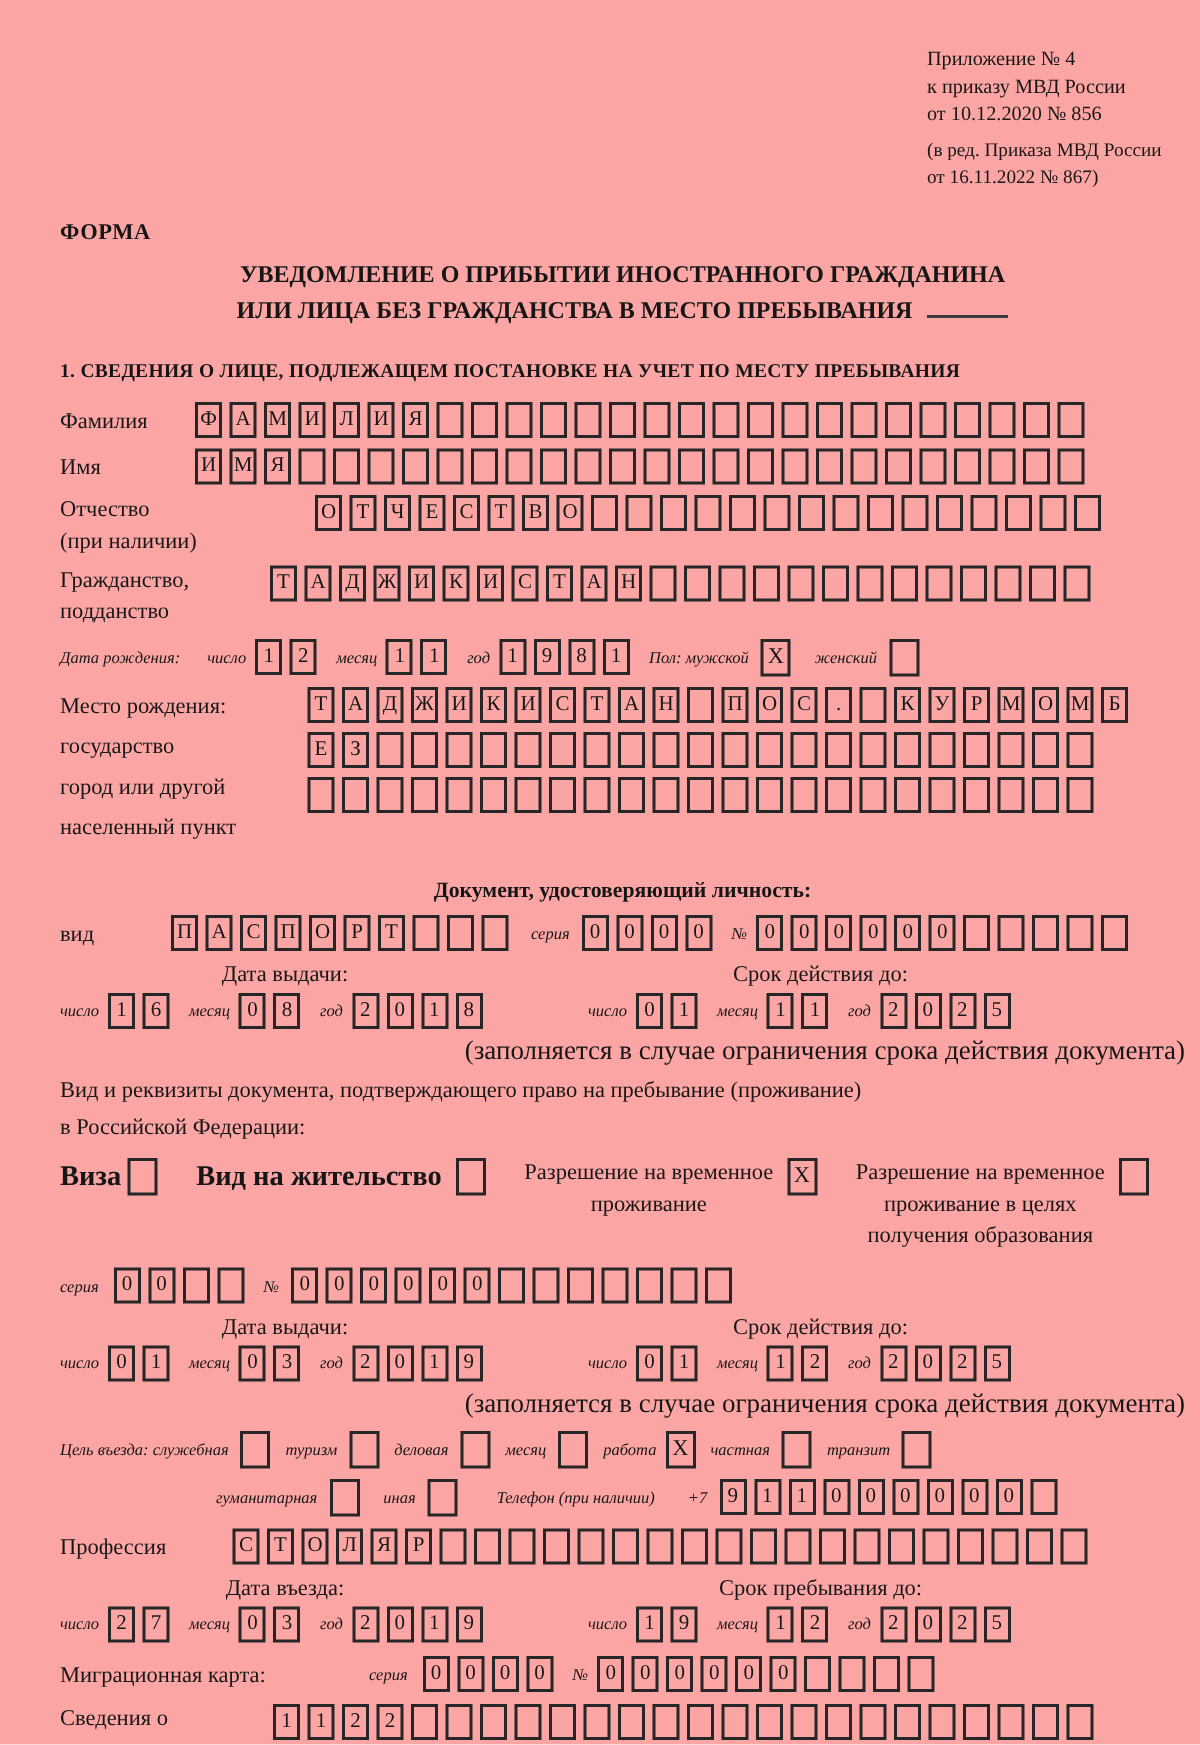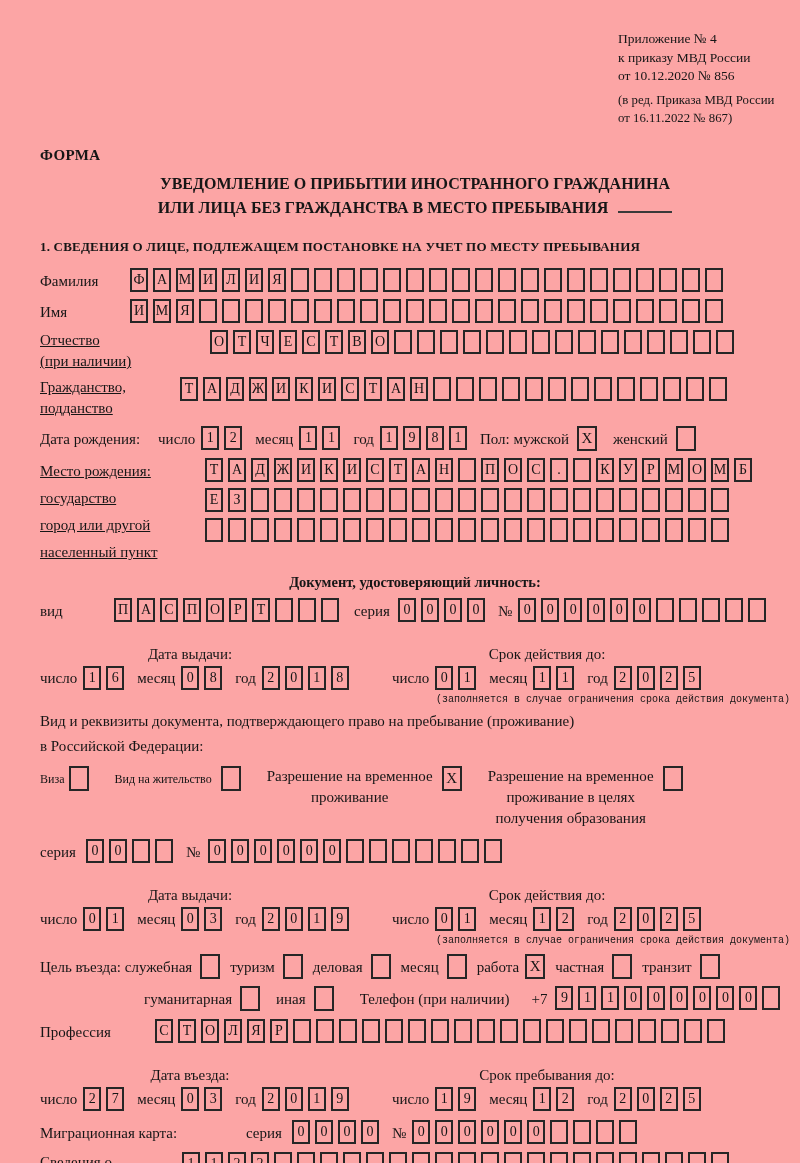--- a/index.html
+++ b/index.html
@@ -12,50 +12,50 @@
   }
   .appendix { margin-left:578px; font-size:13.5px; line-height:1.38; }
   .appendix-rev { margin-left:578px; font-size:12.8px; line-height:1.38; margin-top:6px; }
   .forma { padding-right:34px; font-weight:bold; font-size:15px; margin-top:20px; letter-spacing:.4px; }
   .title { text-align:center; font-weight:bold; font-size:16px; line-height:1.5; margin-top:8px; }
   .blank-line { display:inline-block; width:54px; border-bottom:2.5px solid #3a3a3a; height:.85em; margin-left:10px; }
   .sec-heading { font-weight:bold; font-size:13px; margin-top:19px; margin-bottom:13px; letter-spacing:.2px; }
 
   .frow { display:flex; align-items:flex-start; margin-bottom:5px; }
   .lbl { font-size:15px; line-height:26px; flex:none; }
-  .lbl2 { flex:none;text-decoration:underline; }
+  .lbl2 { flex:none; }
   .lbl2 div { font-size:15px; line-height:21px; }
   .cells { display:flex; flex:none; }
   .cell {
     flex:none; width:18px; height:24px; border:2px solid #262626;
     margin-right:5px; text-align:center; line-height:20px; font-size:14px;
   }
   .cb {
     flex:none; width:20px; height:25px; border:2px solid #262626;
     text-align:center; line-height:21px; font-size:15px;
   }
-  .t { font-size:15px; line-height:26px; flex:none; }
+  .t { font-size:11px; line-height:26px; flex:none;font-style:italic; }
   .mr6 { margin-right:6px; } .mr8 { margin-right:8px; } .mr10 { margin-right:10px; }
   .ml8 { margin-left:8px; } .ml10 { margin-left:10px; } .ml14 { margin-left:26px; } .ml16 { margin-left:16px;text-align:right; }
 
-  .doc-heading { text-align:center; font-weight:bold; font-size:14.5px; margin:8px 0 7px 0; }
+  .doc-heading { text-align:center; font-weight:bold; font-size:14.5px; margin:20px 0 7px 0; }
 
   .dates { display:flex; margin-top:6px; }
   .dcol1 { width:352px; flex:none; }
   .dcol2 { flex:1; }
-  .dhead { font-size:15px; margin-bottom:2px;margin-top:16px; }
+  .dhead { font-size:15px; margin-bottom:2px; }
   .dcol1 .dhead { width:300px; text-align:center; }
   .dcol2 .dhead { width:310px; text-align:center; }
   .drow { display:flex; align-items:center; }
-  .note { font-size:10px; text-align:right; margin-top:3px; padding-right:0;font-family:Liberation Mono, monospace; }
+  .note { font-size:18px; text-align:right; margin-top:3px; padding-right:0; }
 
   .intro { font-size:15px; line-height:1.65; margin-top:4px; }
   .cbrow { display:flex; align-items:flex-start; margin:7px 0 10px 0; }
   .cbitem { display:flex; align-items:flex-start; }
-  .cbl { font-size:12px; line-height:26px; margin-right:9px; }
+  .cbl { font-size:19px; line-height:26px; margin-right:9px;font-weight:bold; }
   .cbmulti { text-align:center; font-size:15px; line-height:21px; margin-right:9px; }
 
   .pair { display:flex; align-items:center; }
 </style>
 </head>
 <body>
 
 <div class="page">
 
   <div class="appendix">

